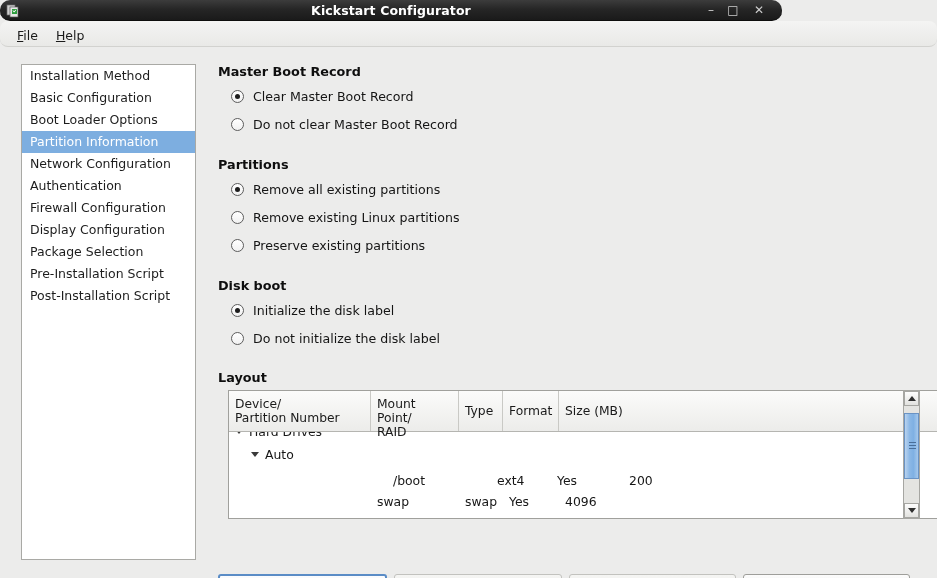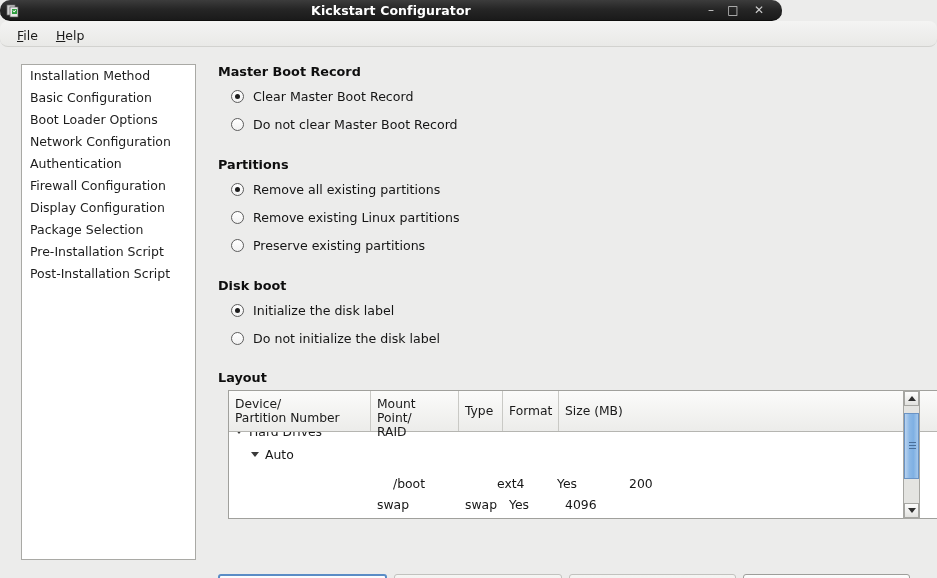--- a/index.html
+++ b/index.html
@@ -124,21 +124,21 @@
     cursor: default;
   }
   .th:last-child { border-right: none; }
   .th-dev   { width: 142px; }
   .th-mount { width: 88px; }
   .th-type  { width: 44px; align-items: center; padding-top: 0; }
   .th-format{ width: 56px; align-items: center; padding-top: 0; }
   .th-size  { flex: 1; align-items: center; padding-top: 0; }
 
   #tbody { position: relative; height: 87px; overflow: hidden; }
-  .trow { display: flex; height: 21px; align-items: center; font-size: 12.4px; color: #161616; cursor: default; }
+  .trow { display: flex; height: 21px; font-size: 12.4px; color: #161616; cursor: default; }
   .c-dev   { width: 142px; display: flex; align-items: center; white-space: nowrap; }
   .c-mount { width: 88px; }
   .c-type  { width: 44px; }
   .c-format{ width: 56px; }
   .c-size  { flex: 1; }
   .tri {
     display: inline-block; width: 0; height: 0; margin-right: 6px;
     border-left: 4.5px solid transparent;
     border-right: 4.5px solid transparent;
     border-top: 5.5px solid #3a3a3a;
@@ -217,20 +217,21 @@
     <u>H</u><span>elp</span>
   </div>
 </div>
 
 <div id="body-area">
 
   <div id="sidebar">
     <div class="side-item">Installation Method</div>
     <div class="side-item">Basic Configuration</div>
     <div class="side-item">Boot Loader Options</div>
+    <div class="side-item selected">Partition Information</div>
     <div class="side-item">Network Configuration</div>
     <div class="side-item">Authentication</div>
     <div class="side-item">Firewall Configuration</div>
     <div class="side-item">Display Configuration</div>
     <div class="side-item">Package Selection</div>
     <div class="side-item">Pre-Installation Script</div>
     <div class="side-item">Post-Installation Script</div>
   </div>
 
   <div id="main">

